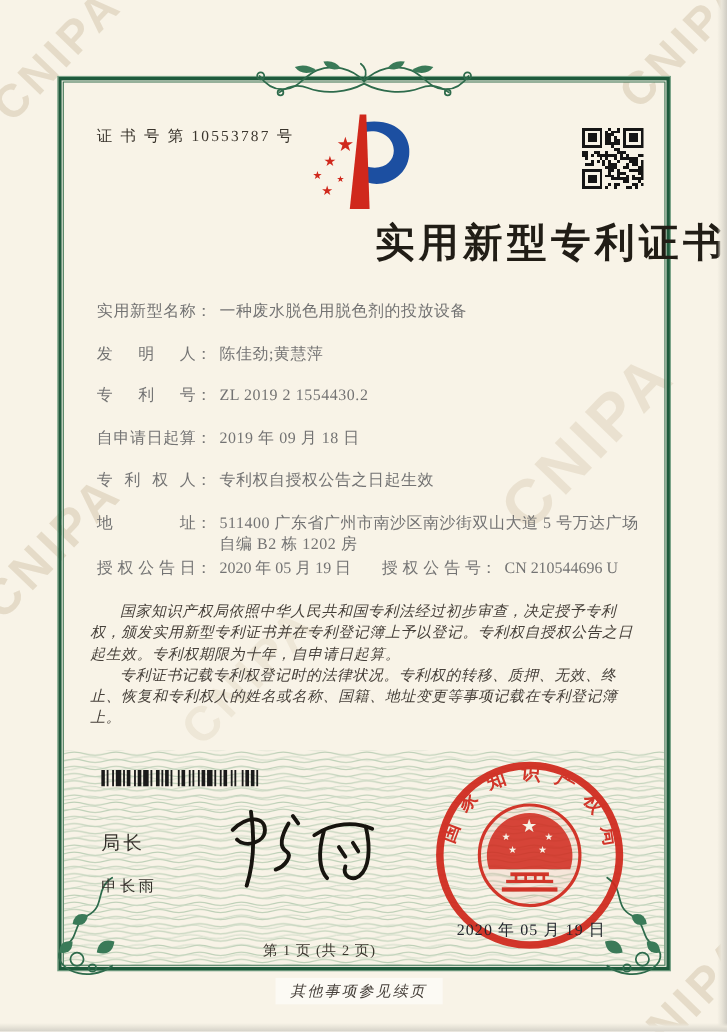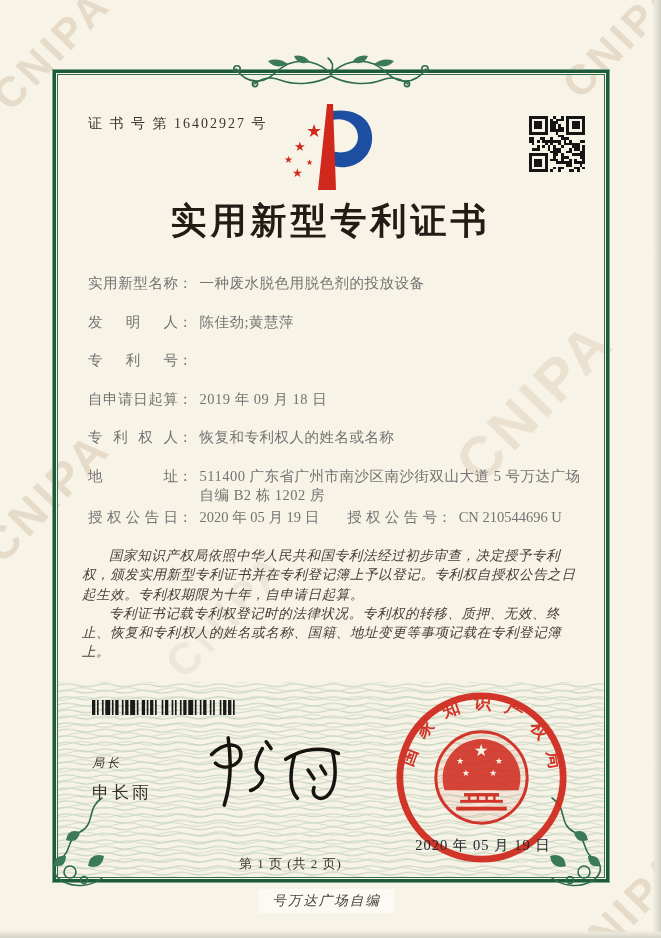--- a/index.html
+++ b/index.html
@@ -32,21 +32,21 @@
   .ornament { position:absolute; z-index:4; }
 
   
   .waveband { position:absolute; left:58px; top:682px; width:546px; height:196px; z-index:2; }
 
   
   .certno { position:absolute; left:88px; top:115px; font-size:14px; color:#3a352d;
     letter-spacing:2px; z-index:5; }
   .logo { position:absolute; left:276px; top:101px; z-index:5; }
   .qr { position:absolute; left:529px; top:116px; width:56px; height:56px; z-index:5; }
-  .title { position:absolute; left:0; top:197px; width:661px; text-align:center;
+  .title { position:absolute; left:0; top:197px; width:661px; text-align:right;
     font-size:36px; font-weight:bold; letter-spacing:4px; color:#211d16; z-index:5; }
 
   
   .fields { position:absolute; left:88px; top:274px; width:500px; z-index:5;
     font-size:14.5px; color:#737373; }
   .frow { display:flex; line-height:19.5px; margin-bottom:19px; }
   .frow .lbl { display:inline-block; width:90px; text-align:justify; text-align-last:justify; flex:0 0 90px; }
   .frow .colon { flex:0 0 auto; }
   .frow .val { margin-left:7px; width:396px; letter-spacing:0.5px; }
   .frow.addr { margin-bottom:2px; }
@@ -54,23 +54,23 @@
   .g2 { margin-left:28px; display:flex; }
   .g2 .lbl { width:90px; flex:0 0 90px; display:inline-block; text-align:justify; text-align-last:justify; }
 
   
   .legal { position:absolute; left:82px; top:546px; width:498px; z-index:5;
     font-size:13.5px; line-height:19.3px; color:#46403a; font-style:italic; letter-spacing:0.6px; }
   .legal p { text-indent:2em; }
 
   
   .barcode { position:absolute; left:92px; top:700px; width:146px; height:15px; z-index:6; }
-  .dlabel { position:absolute; left:92px; top:755px; font-size:12px; z-index:6;
-    font-family:"Liberation Sans","DejaVu Sans",sans-serif; color:#34302b; letter-spacing:3px;font-style:italic; }
-  .dname  { position:absolute; left:92px; top:781px; font-size:17px; z-index:6;
+  .dlabel { position:absolute; left:92px; top:755px; font-size:17px; z-index:6;
+    font-family:"Liberation Sans","DejaVu Sans",sans-serif; color:#34302b; letter-spacing:3px; }
+  .dname  { position:absolute; left:92px; top:797px; font-size:14px; z-index:6;
     font-family:"Liberation Sans","DejaVu Sans",sans-serif; color:#34302b; letter-spacing:3px; }
   .sig { position:absolute; left:196px; top:733px; z-index:7; }
 
   .seal { position:absolute; left:394px; top:690px; width:175px; height:175px; z-index:6; opacity:0.93; }
   .sealdate { position:absolute; left:404px; top:836px; width:158px; text-align:center;
     font-size:14.5px; color:#23262e; letter-spacing:1px; z-index:8; }
 
   .pagenum { position:absolute; left:0; top:855px; width:581px; text-align:center;
     font-size:13px; color:#3a352d; letter-spacing:1px; z-index:6; }
   .contnote { position:absolute; left:50%; transform:translateX(-53%); top:889px;
@@ -142,21 +142,21 @@
       <path d="M58,2 C42,12 52,28 36,36 C22,43 28,56 16,63 C6,69 8,80 20,86"></path>
       <path d="M36,36 q-12,-4 -14,8 q12,4 14,-8" fill="#3a7a58" stroke="none"></path>
       <path d="M22,60 q-12,-2 -12,10 q12,2 12,-10" fill="#3a7a58" stroke="none"></path>
       <path d="M44,70 q2,-14 16,-10 q-2,14 -16,10" fill="#3a7a58" stroke="none"></path>
       <circle cx="26" cy="76" r="6"></circle>
       <circle cx="40" cy="84" r="3.4"></circle>
       <path d="M20,86 C32,92 48,90 58,82"></path>
     </g>
   </svg>
 
-  <div class="certno">证 书 号 第 16402927 号</div>
+  <div class="certno">证 书 号 第 10553787 号</div>
 
   <svg class="logo" width="104" height="92" viewBox="0 0 104 92" xmlns="http://www.w3.org/2000/svg">
     <path d="M56,10 C86,6 98,24 96,40 C94,60 74,70 58,65 L56,50 C72,55 82,46 82,36 C82,24 70,16 56,19 Z" fill="#1c4fa1"></path>
     <polygon points="51,3 57,3 60,89 42,89" fill="#d0281c"></polygon>
     <g fill="#d0281c" font-family="'DejaVu Sans',sans-serif">
       <text x="30" y="36" font-size="18">★</text>
       <text x="18" y="50" font-size="13">★</text>
       <text x="8" y="62" font-size="10">★</text>
       <text x="16" y="76" font-size="12">★</text>
       <text x="30" y="64" font-size="8">★</text>
@@ -313,30 +313,31 @@
       <span class="val">一种废水脱色用脱色剂的投放设备</span>
     </div>
     <div class="frow">
       <span class="lbl">发明人</span>
         <span class="colon">：</span>
       <span class="val">陈佳劲;黄慧萍</span>
     </div>
     <div class="frow">
       <span class="lbl">专利号</span>
         <span class="colon">：</span>
+      <span class="val">ZL 2019 2 1554430.2</span>
     </div>
     <div class="frow">
       <span class="lbl">自申请日起算</span>
         <span class="colon">：</span>
       <span class="val">2019 年 09 月 18 日</span>
     </div>
     <div class="frow">
       <span class="lbl">专利权人</span>
         <span class="colon">：</span>
-      <span class="val">恢复和专利权人的姓名或名称</span>
+      <span class="val">专利权自授权公告之日起生效</span>
     </div>
     <div class="frow addr">
       <span class="lbl">地址</span>
         <span class="colon">：</span>
       <span class="val">511400 广东省广州市南沙区南沙街双山大道 5 号万达广场自编 B2 栋 1202 房</span>
     </div>
     <div class="grantrow">
       <span class="lbl" style="display:inline-block;width:90px;text-align:justify;text-align-last:justify;">授权公告日</span>
         <span>：</span>
       <span style="margin-left:7px;">2020 年 05 月 19 日</span>
@@ -428,17 +429,17 @@
         <rect x="85" y="109" width="2.5" height="5"></rect>
         <rect x="94" y="109" width="2.5" height="5"></rect>
         <rect x="102" y="109" width="2.5" height="5"></rect>
         <rect x="64" y="120" width="52" height="4"></rect>
       </g>
     </g>
   </svg>
   <div class="sealdate">2020 年 05 月 19 日</div>
 
   <div class="pagenum">第 1 页 (共 2 页)</div>
-  <div class="contnote">号万达广场自编</div>
+  <div class="contnote">其他事项参见续页</div>
 
   <div class="edge-right"></div>
   <div class="edge-bottom"></div>
 </div>
 
 </body></html>

